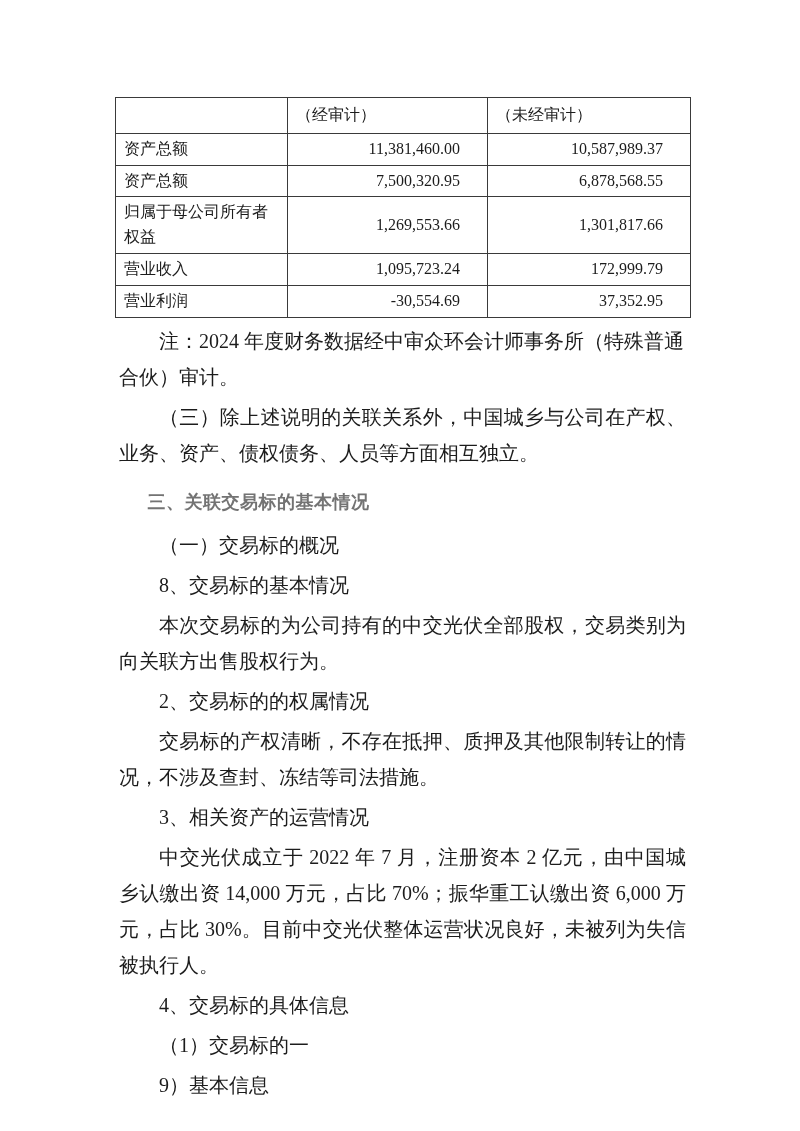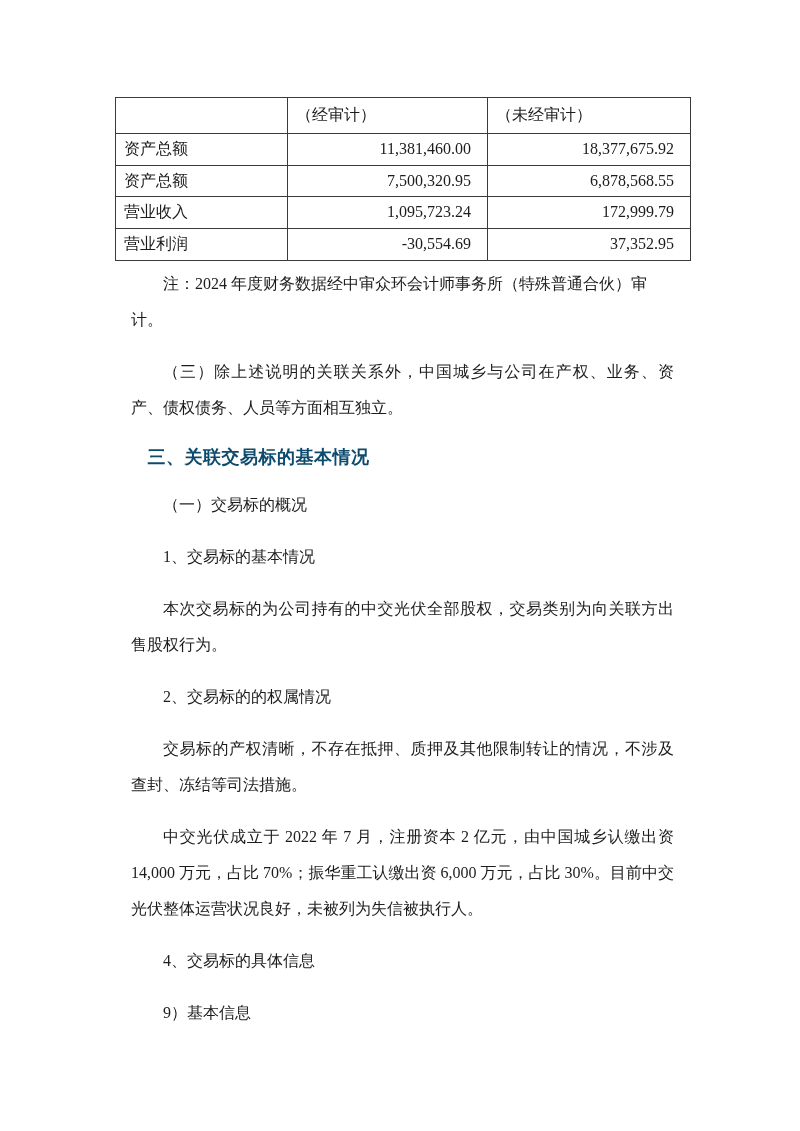--- a/index.html
+++ b/index.html
@@ -39,45 +39,45 @@
     text-align: left;
     padding: 5px 8px;
     font-family: Liberation Serif, serif;
   }
   .fin-table td.row-label {
     text-align: left;
     padding: 3px 6px 3px 8px;
   }
   .fin-table td.cell-value {
     text-align: right;
-    padding: 3px 16px 3px 8px;
+    padding: 3px 27px 3px 8px;
     font-variant-numeric: tabular-nums;
   }
 
   
   .note-line, .body-para, .body-line {
-    font-size: 16px;
+    font-size: 20px;
     line-height: 36px;
-    margin: 16px;
+    margin: 4px;
     text-indent: 2em;
   }
   .note-line { margin-top: 5px; }
   .body-para {
     text-align: justify;
     text-align-last: left;
   }
   .section-heading {
     font-size: 18px;
     font-weight: 700;
     line-height: 28px;
     margin: 17px 0 11px 0;
     text-indent: 1.8em;
     letter-spacing: 0.5px;
     font-family: "Liberation Sans", "DejaVu Sans", sans-serif;
-    color: #0c4a6e;
+    color: #737373;
   }
 </style>
 </head>
 <body>
 
 <div class="page">
 
   <table class="fin-table">
     <colgroup>
       <col class="c-label">
@@ -88,26 +88,31 @@
       <tr>
         <th></th>
         <th>（经审计）</th>
         <th>（未经审计）</th>
       </tr>
     </thead>
     <tbody>
       <tr>
         <td class="row-label">资产总额</td>
         <td class="cell-value">11,381,460.00</td>
-        <td class="cell-value">18,377,675.92</td>
+        <td class="cell-value">10,587,989.37</td>
       </tr>
       <tr>
         <td class="row-label">资产总额</td>
         <td class="cell-value">7,500,320.95</td>
         <td class="cell-value">6,878,568.55</td>
+      </tr>
+      <tr>
+        <td class="row-label">归属于母公司所有者权益</td>
+        <td class="cell-value">1,269,553.66</td>
+        <td class="cell-value">1,301,817.66</td>
       </tr>
       <tr>
         <td class="row-label">营业收入</td>
         <td class="cell-value">1,095,723.24</td>
         <td class="cell-value">172,999.79</td>
       </tr>
       <tr>
         <td class="row-label">营业利润</td>
         <td class="cell-value">-30,554.69</td>
         <td class="cell-value">37,352.95</td>
@@ -115,21 +120,23 @@
     </tbody>
   </table>
 
   <p class="note-line">注：2024 年度财务数据经中审众环会计师事务所（特殊普通合伙）审计。</p>
 
   <p class="body-para">（三）除上述说明的关联关系外，中国城乡与公司在产权、业务、资产、债权债务、人员等方面相互独立。</p>
 
   <h2 class="section-heading">三、关联交易标的基本情况</h2>
 
   <p class="body-line">（一）交易标的概况</p>
-  <p class="body-line">1、交易标的基本情况</p>
+  <p class="body-line">8、交易标的基本情况</p>
   <p class="body-para">本次交易标的为公司持有的中交光伏全部股权，交易类别为向关联方出售股权行为。</p>
   <p class="body-line">2、交易标的的权属情况</p>
   <p class="body-para">交易标的产权清晰，不存在抵押、质押及其他限制转让的情况，不涉及查封、冻结等司法措施。</p>
+  <p class="body-line">3、相关资产的运营情况</p>
   <p class="body-para">中交光伏成立于 2022 年 7 月，注册资本 2 亿元，由中国城乡认缴出资 14,000 万元，占比 70%；振华重工认缴出资 6,000 万元，占比 30%。目前中交光伏整体运营状况良好，未被列为失信被执行人。</p>
   <p class="body-line">4、交易标的具体信息</p>
+  <p class="body-line">（1）交易标的一</p>
   <p class="body-line">9）基本信息</p>
 
 </div>
 
 </body></html>

